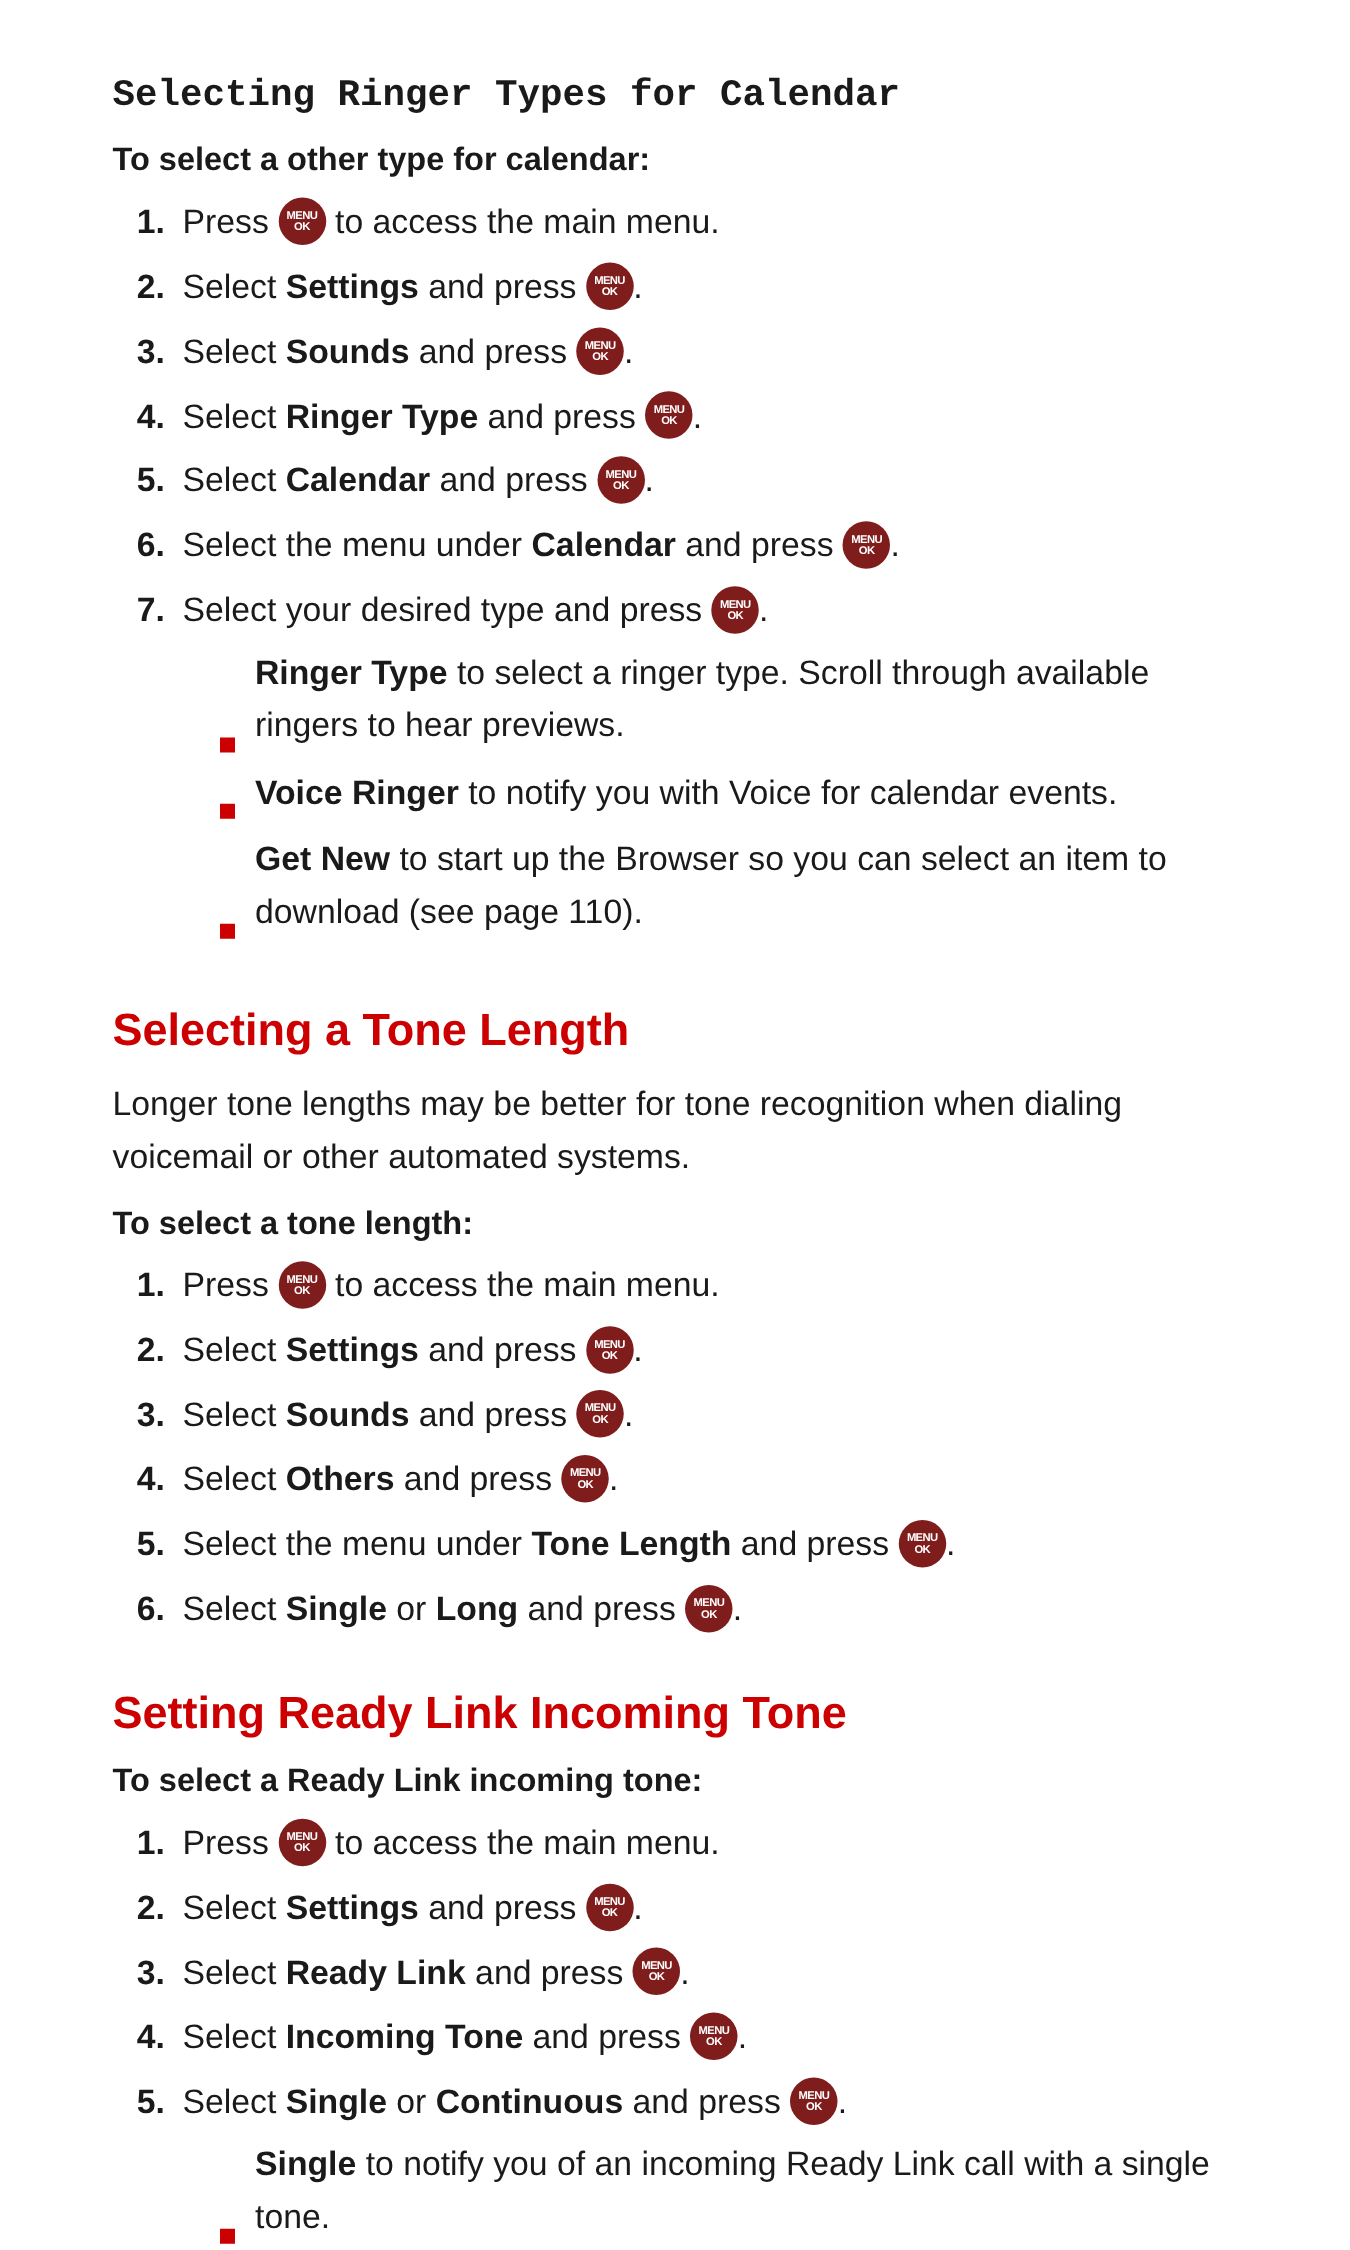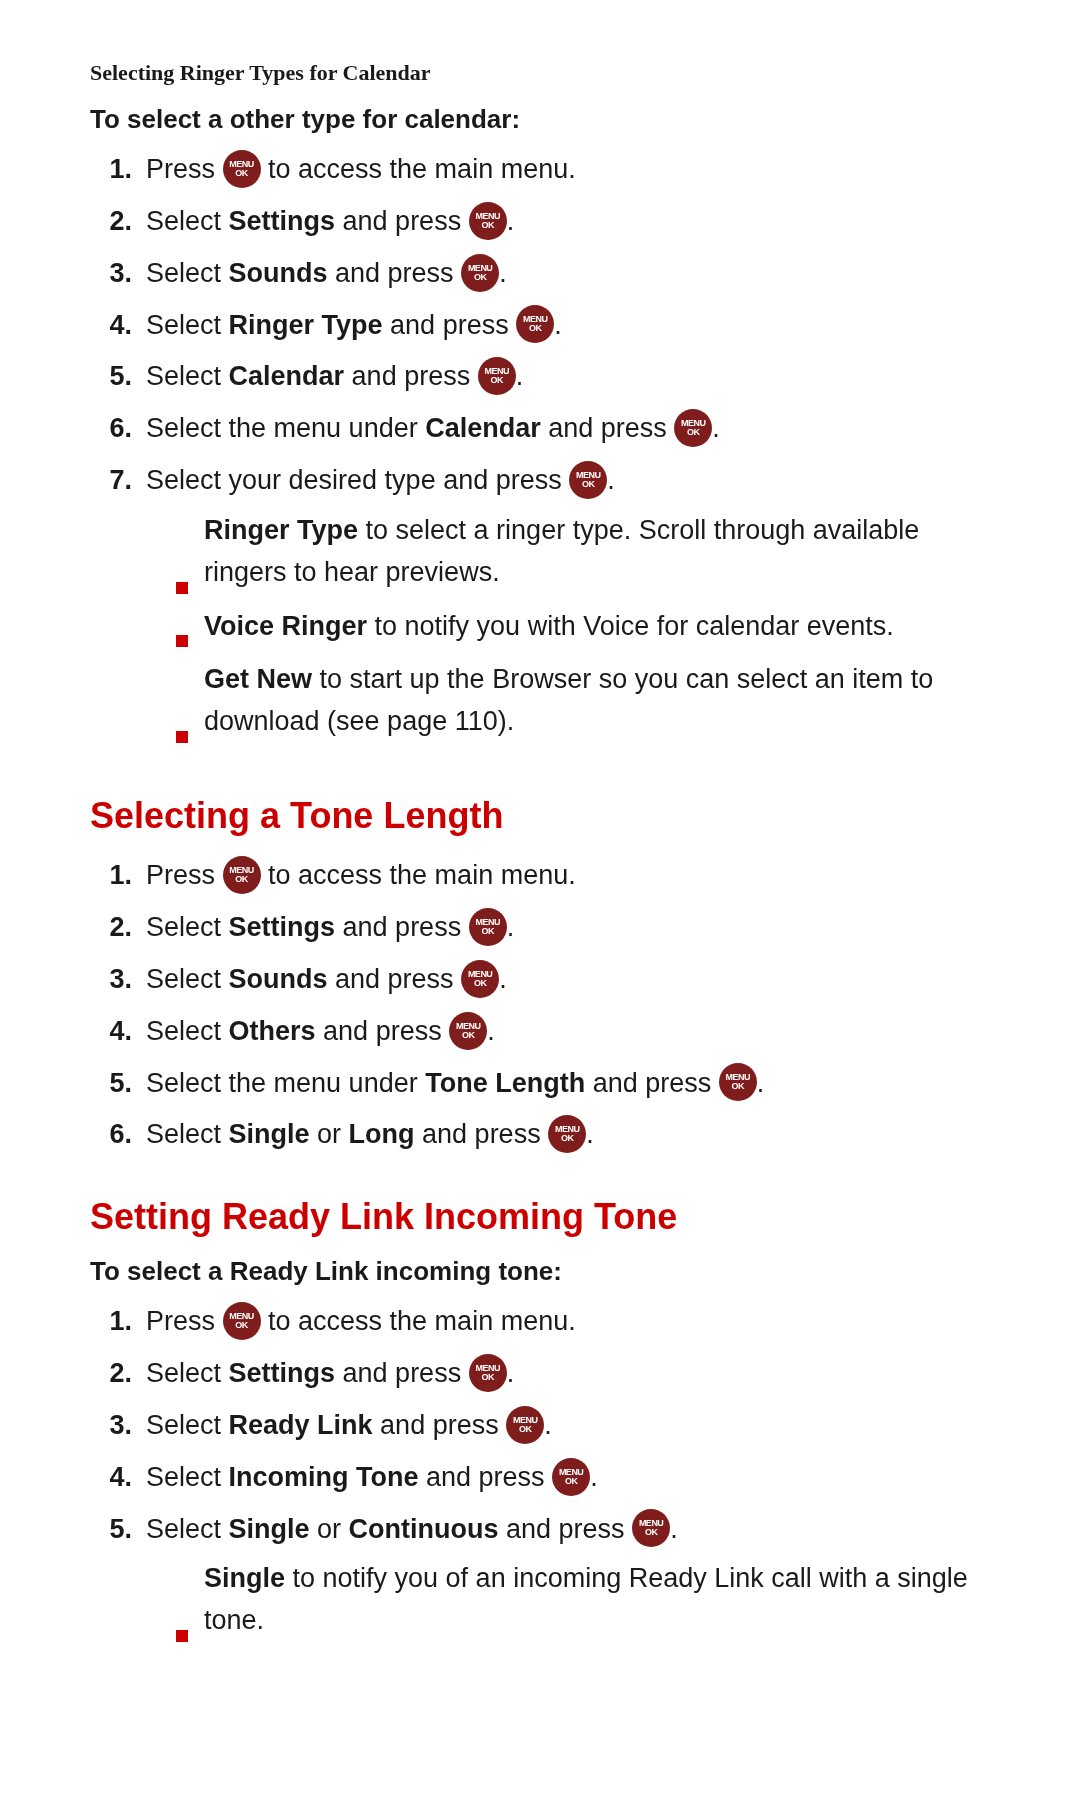--- a/index.html
+++ b/index.html
@@ -16,22 +16,22 @@
       font-size: 28px;
       color: #1a1a1a;
       position: relative;
     }
 
     .page-content {
       padding: 60px 90px 100px 90px;
     }
 
     .section-heading-black {
-      font-family: Liberation Serif, serif;
-      font-size: 22px;
+      font-family: Liberation Mono, monospace;
+      font-size: 30px;
       font-weight: 900;
       color: #1a1a1a;
       margin-bottom: 18px;
     }
 
     .section-heading-red {
       font-family: 'Arial', 'Helvetica', sans-serif;
       font-size: 36px;
       font-weight: 900;
       color: #cc0000;
@@ -226,20 +226,22 @@
               <span class="bullet-content"><span class="bold">Get New</span> to start up the Browser so you can select an item to download (see page 110).</span>
             </li>
           </ul>
         </span>
       </li>
     </ol>
   </div>
 
   <div class="section-gap">
     <div class="section-heading-red">Selecting a Tone Length</div>
+    <p class="body-text">Longer tone lengths may be better for tone recognition when dialing voicemail or other automated systems.</p>
+    <div class="subsection-label">To select a tone length:</div>
     <ol class="ordered-list">
       <li>
         <span class="list-number">1.</span>
         <span class="list-content">Press <span class="menu-icon">
               <span class="menu-icon-text-top">MENU</span>
               <span class="menu-icon-text-bottom">OK</span>
             </span> to access the main menu.</span>
       </li>
       <li>
         <span class="list-number">2.</span>

